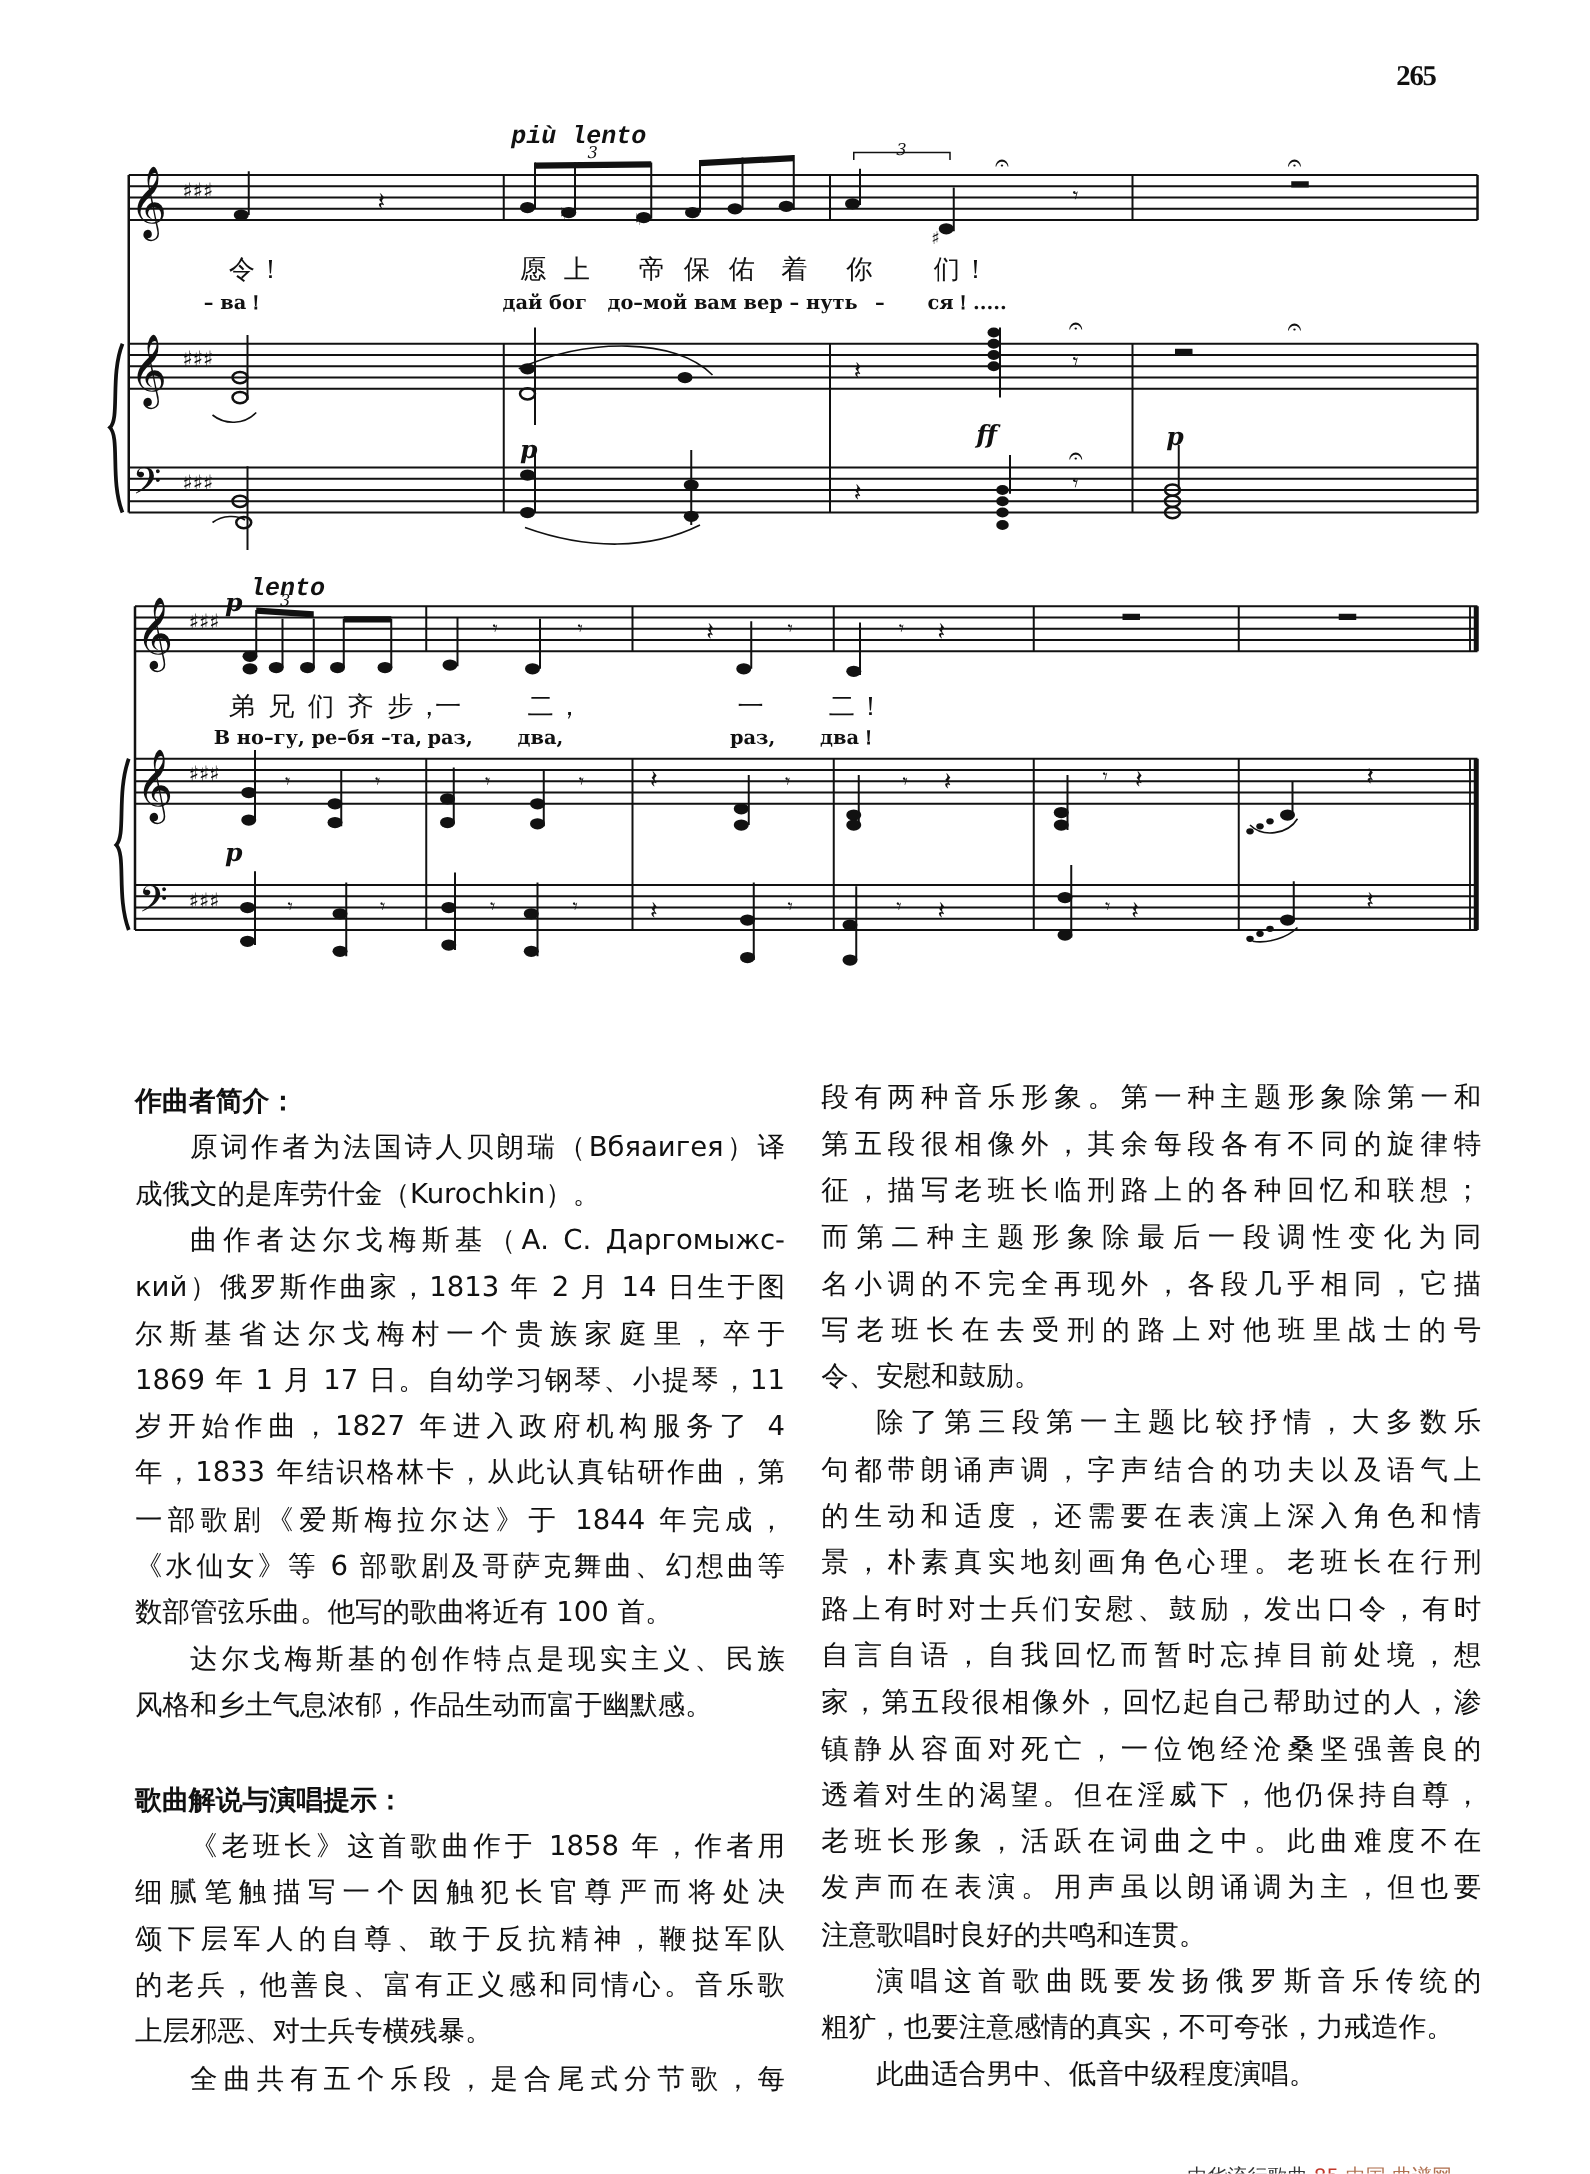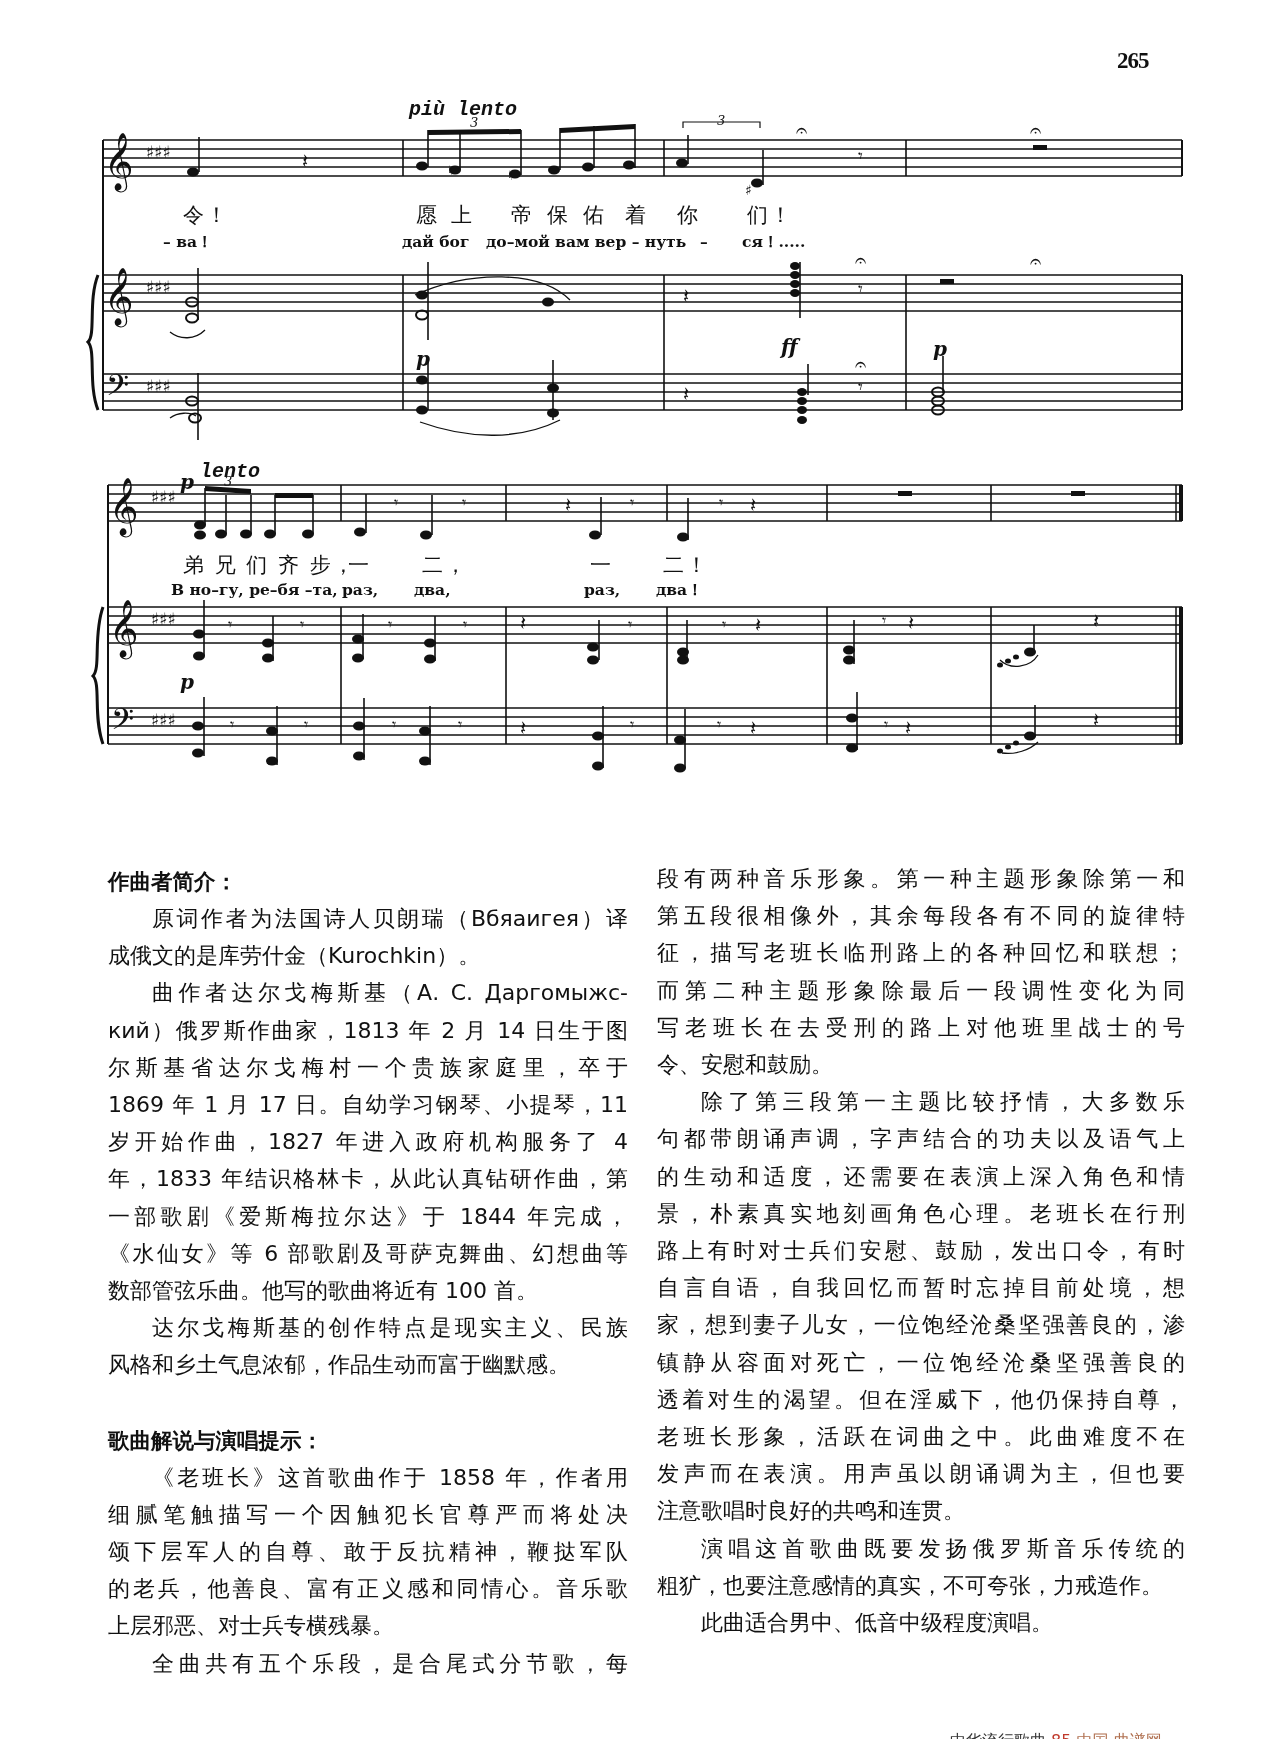--- a/index.html
+++ b/index.html
@@ -402,29 +402,30 @@
   <p>的老兵，他善良、富有正义感和同情心。音乐歌</p>
   <p class="last">上层邪恶、对士兵专横残暴。</p>
   <p class="indent">全曲共有五个乐段，是合尾式分节歌，每</p>
 </div>
 
 <div class="col col-right">
   <p>段有两种音乐形象。第一种主题形象除第一和</p>
   <p>第五段很相像外，其余每段各有不同的旋律特</p>
   <p>征，描写老班长临刑路上的各种回忆和联想；</p>
   <p>而第二种主题形象除最后一段调性变化为同</p>
+  <p>名小调的不完全再现外，各段几乎相同，它描</p>
   <p>写老班长在去受刑的路上对他班里战士的号</p>
   <p class="last">令、安慰和鼓励。</p>
   <p class="indent">除了第三段第一主题比较抒情，大多数乐</p>
   <p>句都带朗诵声调，字声结合的功夫以及语气上</p>
   <p>的生动和适度，还需要在表演上深入角色和情</p>
   <p>景，朴素真实地刻画角色心理。老班长在行刑</p>
   <p>路上有时对士兵们安慰、鼓励，发出口令，有时</p>
   <p>自言自语，自我回忆而暂时忘掉目前处境，想</p>
-  <p>家，想到妻子儿女，一位饱经沧桑坚强善良的，渗</p>
+  <p>家，第五段很相像外，回忆起自己帮助过的人，渗</p>
   <p>镇静从容面对死亡，一位饱经沧桑坚强善良的</p>
   <p>透着对生的渴望。但在淫威下，他仍保持自尊，</p>
   <p>老班长形象，活跃在词曲之中。此曲难度不在</p>
   <p>发声而在表演。用声虽以朗诵调为主，但也要</p>
   <p class="last">注意歌唱时良好的共鸣和连贯。</p>
   <p class="indent">演唱这首歌曲既要发扬俄罗斯音乐传统的</p>
   <p class="last">粗犷，也要注意感情的真实，不可夸张，力戒造作。</p>
   <p class="indent last">此曲适合男中、低音中级程度演唱。</p>
 </div>
 

